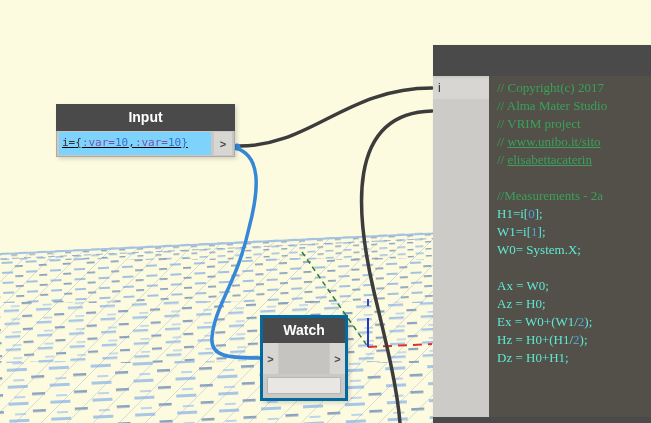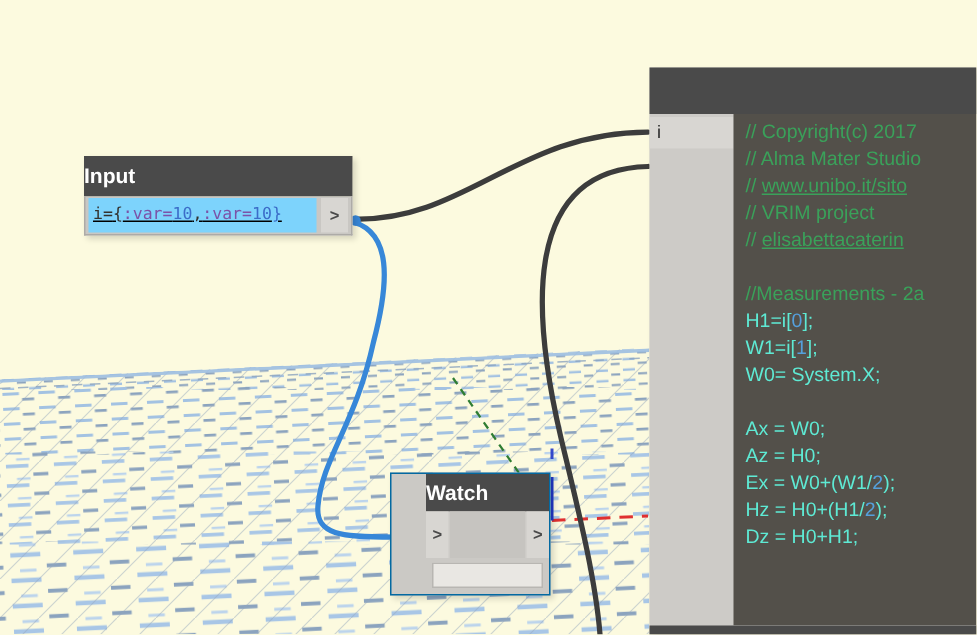--- a/index.html
+++ b/index.html
@@ -7,56 +7,56 @@
        background:#FCFADF;font-family:"Liberation Sans",sans-serif;}
   #canvas{position:absolute;inset:0;width:651px;height:423px;overflow:hidden;}
 
   
   #grid3d{position:absolute;left:0;top:230px;z-index:1;}
   #axes,#wires{position:absolute;left:0;top:0;z-index:2;pointer-events:none;}
   #wires{z-index:3;}
   .node{position:absolute;z-index:4;box-shadow:2px 2px 4px rgba(0,0,0,0.15);}
 
   .node-header{background:#4A4A4A;color:#FFFFFF;font-weight:bold;
-               font-size:14px;}
+               text-align:center;font-size:14px;}
 
   
   #input-node{left:56px;top:104px;width:179px;}
   #input-node .node-header{height:27px;line-height:27px;}
   .in-body{height:26px;background:#C9C7C3;display:flex;align-items:stretch;
            padding:1px 2px;border:1px solid #ADABA7;border-top:none;box-sizing:border-box;}
   .in-code{flex:1;background:#7dd3fc;font-family:"DejaVu Sans Mono",monospace;
            font-size:11px;line-height:21px;padding:0 3px;white-space:pre;overflow:hidden;text-decoration:underline;}
   .tk-dark{color:#33312E;} .tk-purple{color:#7B52A8;} .tk-blue{color:#3B6CC8;}
   .port-box{width:18px;margin-left:3px;background:#D8D6D2;color:#4A4A4A;
             font-weight:bold;font-size:11px;display:flex;align-items:center;
             justify-content:center;}
 
   
   #watch-node{left:260px;top:315px;width:82px;height:80px;
-              border:1px solid #0369a1;background:#CBC9C5;padding-left:23px;}
+              border:3px solid #0369a1;background:#CBC9C5;}
   #watch-node .node-header{height:25px;line-height:25px;}
   .w-ports{height:31px;display:flex;align-items:stretch;background:#CDCBC7;}
   .w-port{width:15px;background:#D8D6D2;color:#4A4A4A;font-weight:bold;
           font-size:11px;display:flex;align-items:center;justify-content:center;}
   .w-mid{flex:1;background:#C6C4C0;margin:0 1px;}
   .w-content{margin:3px 4px 0 4px;height:15px;background:#E9E7E3;
              border:1px solid #B8B6B2;}
 
   
   #codeblock-node{left:433px;top:45px;width:218px;height:378px;
                   display:flex;flex-direction:column;background:#CDCBC7;}
   #codeblock-node .node-header{height:31px;flex:0 0 31px;}
   .cb-body{flex:1;display:flex;overflow:hidden;}
   .cb-ports{width:56px;flex:0 0 56px;background:#CDCBC7;padding-top:2px;
             box-sizing:border-box;}
   .cb-port{height:21px;line-height:21px;background:#D8D6D2;margin-bottom:2px;
            padding-left:5px;font-size:12px;color:#2A2A2A;}
   .cb-code{flex:1;background:#53504A;padding:3px 0 0 8px;overflow:hidden;
-           font-family:Liberation Sans, sans-serif;font-size:13px;}
+           font-family:Liberation Serif, serif;font-size:13px;}
   .cb-line{height:18px;line-height:18px;white-space:pre;}
   .tk-com{color:#3AA15A;} .tk-code{color:#5eead4;} .tk-num{color:#55A0DC;}
   .tk-link{color:#3AA15A;text-decoration:underline;}
   .cb-footer{flex:0 0 6px;background:#4A4A4A;}
 </style>
 </head>
 <body>
 
 <div id="canvas">
 
@@ -132,22 +132,22 @@
 
   <div class="node" id="codeblock-node">
     <div class="node-header"></div>
     <div class="cb-body">
       <div class="cb-ports">
         <div class="cb-port">i</div>
       </div>
       <div class="cb-code">
           <div class="cb-line"><span class="tk-com">// Copyright(c) 2017</span></div>
           <div class="cb-line"><span class="tk-com">// Alma Mater Studio</span></div>
+          <div class="cb-line"><span class="tk-com">// VRIM project</span></div>
           <div class="cb-line"><span class="tk-com">// </span><span class="tk-link">www.unibo.it/sito</span></div>
-          <div class="cb-line"><span class="tk-com">// VRIM project</span></div>
           <div class="cb-line"><span class="tk-com">// </span><span class="tk-link">elisabettacaterin</span></div>
           <div class="cb-line"></div>
           <div class="cb-line"><span class="tk-com">//Measurements - 2a</span></div>
           <div class="cb-line"><span class="tk-code">H1=i[</span><span class="tk-num">0</span><span class="tk-code">];</span></div>
           <div class="cb-line"><span class="tk-code">W1=i[</span><span class="tk-num">1</span><span class="tk-code">];</span></div>
           <div class="cb-line"><span class="tk-code">W0= System.X;</span></div>
           <div class="cb-line"></div>
           <div class="cb-line"><span class="tk-code">Ax = W0;</span></div>
           <div class="cb-line"><span class="tk-code">Az = H0;</span></div>
           <div class="cb-line"><span class="tk-code">Ex = W0+(W1/</span><span class="tk-num">2</span><span class="tk-code">);</span></div>

